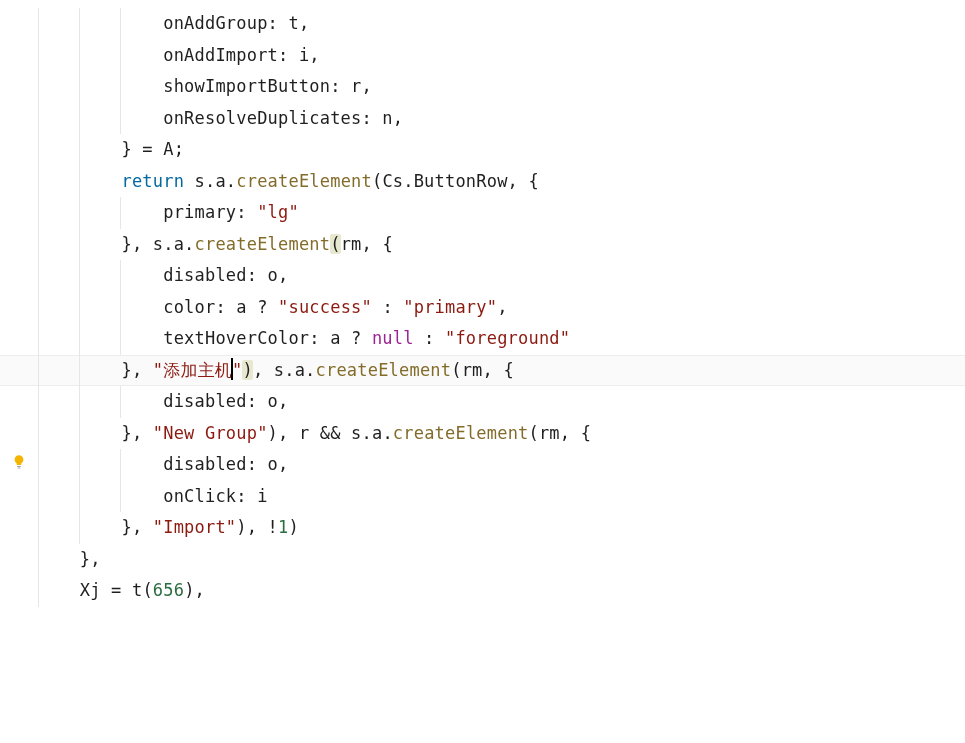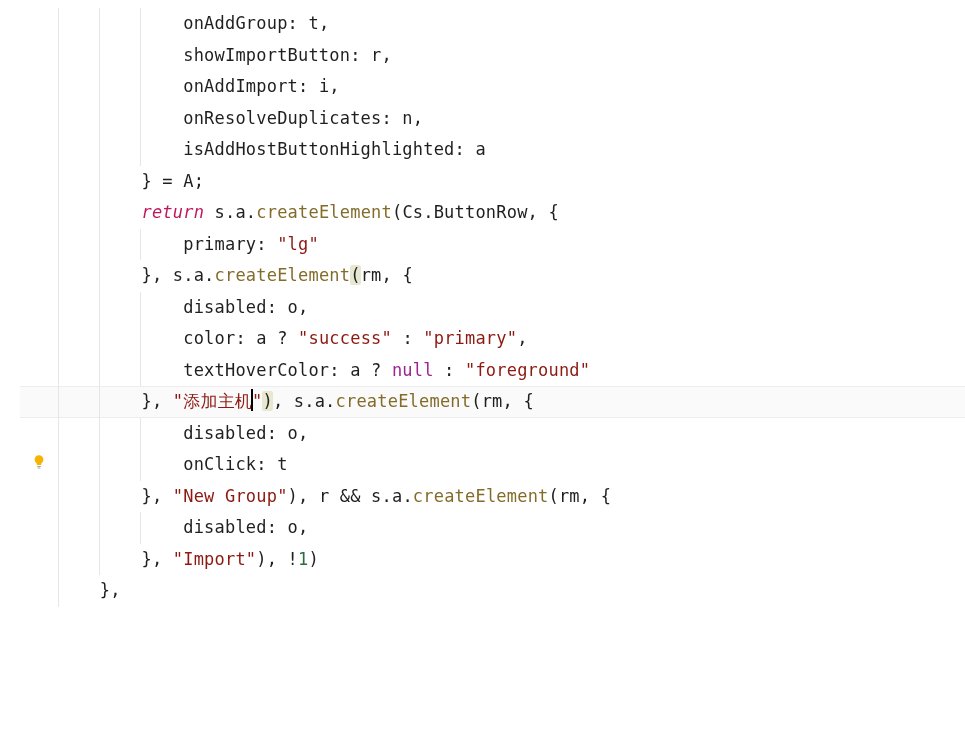--- a/index.html
+++ b/index.html
@@ -9,21 +9,20 @@
     background: #ffffff;
     font-family: "Menlo", "Consolas", "DejaVu Sans Mono", monospace;
     font-size: 17px;
     overflow: hidden;
   }
   .editor {
     display: flex;
     width: 100%;
     height: 100%;
     position: relative;
-    padding-left: 20px;
   }
   .gutter {
     width: 38px;
     flex: 0 0 38px;
     background: #ffffff;
     position: relative;
   }
   .lightbulb {
     position: absolute;
     left: 11px;
@@ -63,21 +62,21 @@
     display: inline-block;
     width: 0;
     height: 31.5px;
     vertical-align: top;
     position: relative;
     top: 0;
   }
   .tk-prop    { color: #1f1f1f; }
   .tk-ident   { color: #1f1f1f; }
   .tk-punc    { color: #1f1f1f; }
-  .tk-keyword { color: #be185d; font-style: italic; }  
+  .tk-keyword { color: #0369a1; }  
   .tk-call    { color: #836c2a; }  
   .tk-string  { color: #8c1a11; }  
   .tk-null    { color: #9b2393; }
   .tk-number  { color: #2a6e3f; }
 
   .bracket-hl {
     background: #e8e8d0;
     border-radius: 2px;
     padding: 0 0px;
   }
@@ -99,32 +98,32 @@
     <div class="lightbulb">
       <svg viewBox="0 0 16 16" width="16" height="16">
         <path d="M8 1.2c-2.5 0-4.4 2-4.4 4.4 0 1.6.9 3 2.1 3.8v1.2c0 .3.2.5.5.5h3.6c.3 0 .5-.2.5-.5V9.4c1.2-.8 2.1-2.2 2.1-3.8 0-2.4-1.9-4.4-4.4-4.4z" fill="#f4b400"></path>
         <rect x="6" y="12" width="4" height="1" rx="0.5" fill="#a8a8a8"></rect>
         <rect x="6.5" y="13.6" width="3" height="1" rx="0.5" fill="#a8a8a8"></rect>
       </svg>
     </div>
   </div>
   <div class="code-area" id="code-area">
       <div class="line"><span class="ig" style="position: absolute; left: 0px;"></span><span class="ig" style="position: absolute; left: 40.9438px;"></span><span class="ig" style="position: absolute; left: 81.8875px;"></span><span>            </span><span class="tk-prop">onAddGroup</span><span class="tk-punc">: </span><span class="tk-ident">t</span><span class="tk-punc">,</span></div>
+      <div class="line"><span class="ig" style="position: absolute; left: 0px;"></span><span class="ig" style="position: absolute; left: 40.9438px;"></span><span class="ig" style="position: absolute; left: 81.8875px;"></span><span>            </span><span class="tk-prop">onAddImport</span><span class="tk-punc">: </span><span class="tk-ident">i</span><span class="tk-punc">,</span></div>
       <div class="line"><span class="ig" style="position: absolute; left: 0px;"></span><span class="ig" style="position: absolute; left: 40.9438px;"></span><span class="ig" style="position: absolute; left: 81.8875px;"></span><span>            </span><span class="tk-prop">showImportButton</span><span class="tk-punc">: </span><span class="tk-ident">r</span><span class="tk-punc">,</span></div>
-      <div class="line"><span class="ig" style="position: absolute; left: 0px;"></span><span class="ig" style="position: absolute; left: 40.9438px;"></span><span class="ig" style="position: absolute; left: 81.8875px;"></span><span>            </span><span class="tk-prop">onAddImport</span><span class="tk-punc">: </span><span class="tk-ident">i</span><span class="tk-punc">,</span></div>
       <div class="line"><span class="ig" style="position: absolute; left: 0px;"></span><span class="ig" style="position: absolute; left: 40.9438px;"></span><span class="ig" style="position: absolute; left: 81.8875px;"></span><span>            </span><span class="tk-prop">onResolveDuplicates</span><span class="tk-punc">: </span><span class="tk-ident">n</span><span class="tk-punc">,</span></div>
-      <div class="line"><span class="ig" style="position: absolute; left: 0px;"></span><span class="ig" style="position: absolute; left: 40.9438px;"></span><span class="ig" style="position: absolute; left: 81.8875px;"></span><span>            </span><span class="tk-prop">isAddHostButtonHighlighted</span><span class="tk-punc">: </span><span class="tk-ident">a</span></div>
       <div class="line"><span class="ig" style="position: absolute; left: 0px;"></span><span class="ig" style="position: absolute; left: 40.9438px;"></span><span>        </span><span class="tk-punc">} = </span><span class="tk-ident">A</span><span class="tk-punc">;</span></div>
       <div class="line"><span class="ig" style="position: absolute; left: 0px;"></span><span class="ig" style="position: absolute; left: 40.9438px;"></span><span>        </span><span class="tk-keyword">return</span><span class="tk-punc"> </span><span class="tk-ident">s</span><span class="tk-punc">.</span><span class="tk-ident">a</span><span class="tk-punc">.</span><span class="tk-call">createElement</span><span class="tk-punc">(</span><span class="tk-ident">Cs</span><span class="tk-punc">.</span><span class="tk-ident">ButtonRow</span><span class="tk-punc">, {</span></div>
       <div class="line"><span class="ig" style="position: absolute; left: 0px;"></span><span class="ig" style="position: absolute; left: 40.9438px;"></span><span class="ig" style="position: absolute; left: 81.8875px;"></span><span>            </span><span class="tk-prop">primary</span><span class="tk-punc">: </span><span class="tk-string">"lg"</span></div>
       <div class="line"><span class="ig" style="position: absolute; left: 0px;"></span><span class="ig" style="position: absolute; left: 40.9438px;"></span><span>        </span><span class="tk-punc">}, </span><span class="tk-ident">s</span><span class="tk-punc">.</span><span class="tk-ident">a</span><span class="tk-punc">.</span><span class="tk-call">createElement</span><span class="tk-punc bracket-hl">(</span><span class="tk-ident">rm</span><span class="tk-punc">, {</span></div>
       <div class="line"><span class="ig" style="position: absolute; left: 0px;"></span><span class="ig" style="position: absolute; left: 40.9438px;"></span><span class="ig" style="position: absolute; left: 81.8875px;"></span><span>            </span><span class="tk-prop">disabled</span><span class="tk-punc">: </span><span class="tk-ident">o</span><span class="tk-punc">,</span></div>
       <div class="line"><span class="ig" style="position: absolute; left: 0px;"></span><span class="ig" style="position: absolute; left: 40.9438px;"></span><span class="ig" style="position: absolute; left: 81.8875px;"></span><span>            </span><span class="tk-prop">color</span><span class="tk-punc">: </span><span class="tk-ident">a</span><span class="tk-punc"> ? </span><span class="tk-string">"success"</span><span class="tk-punc"> : </span><span class="tk-string">"primary"</span><span class="tk-punc">,</span></div>
       <div class="line"><span class="ig" style="position: absolute; left: 0px;"></span><span class="ig" style="position: absolute; left: 40.9438px;"></span><span class="ig" style="position: absolute; left: 81.8875px;"></span><span>            </span><span class="tk-prop">textHoverColor</span><span class="tk-punc">: </span><span class="tk-ident">a</span><span class="tk-punc"> ? </span><span class="tk-null">null</span><span class="tk-punc"> : </span><span class="tk-string">"foreground"</span></div>
       <div class="line"><div class="current-line-bg"></div><span class="ig" style="position: absolute; left: 0px;"></span><span class="ig" style="position: absolute; left: 40.9438px;"></span><span>        </span><span class="tk-punc">}, </span><span class="tk-string">"添加主机</span><span class="caret"></span><span class="tk-string">"</span><span class="tk-punc bracket-hl">)</span><span class="tk-punc">, </span><span class="tk-ident">s</span><span class="tk-punc">.</span><span class="tk-ident">a</span><span class="tk-punc">.</span><span class="tk-call">createElement</span><span class="tk-punc">(</span><span class="tk-ident">rm</span><span class="tk-punc">, {</span></div>
       <div class="line"><span class="ig" style="position: absolute; left: 0px;"></span><span class="ig" style="position: absolute; left: 40.9438px;"></span><span class="ig" style="position: absolute; left: 81.8875px;"></span><span>            </span><span class="tk-prop">disabled</span><span class="tk-punc">: </span><span class="tk-ident">o</span><span class="tk-punc">,</span></div>
-      <div class="line"><span class="ig" style="position: absolute; left: 0px;"></span><span class="ig" style="position: absolute; left: 40.9438px;"></span><span class="ig" style="position: absolute; left: 81.8875px;"></span><span>            </span><span class="tk-prop">onClick</span><span class="tk-punc">: </span><span class="tk-ident">t</span></div>
       <div class="line"><span class="ig" style="position: absolute; left: 0px;"></span><span class="ig" style="position: absolute; left: 40.9438px;"></span><span>        </span><span class="tk-punc">}, </span><span class="tk-string">"New Group"</span><span class="tk-punc">), </span><span class="tk-ident">r</span><span class="tk-punc"> &amp;&amp; </span><span class="tk-ident">s</span><span class="tk-punc">.</span><span class="tk-ident">a</span><span class="tk-punc">.</span><span class="tk-call">createElement</span><span class="tk-punc">(</span><span class="tk-ident">rm</span><span class="tk-punc">, {</span></div>
       <div class="line"><span class="ig" style="position: absolute; left: 0px;"></span><span class="ig" style="position: absolute; left: 40.9438px;"></span><span class="ig" style="position: absolute; left: 81.8875px;"></span><span>            </span><span class="tk-prop">disabled</span><span class="tk-punc">: </span><span class="tk-ident">o</span><span class="tk-punc">,</span></div>
+      <div class="line"><span class="ig" style="position: absolute; left: 0px;"></span><span class="ig" style="position: absolute; left: 40.9438px;"></span><span class="ig" style="position: absolute; left: 81.8875px;"></span><span>            </span><span class="tk-prop">onClick</span><span class="tk-punc">: </span><span class="tk-ident">i</span></div>
       <div class="line"><span class="ig" style="position: absolute; left: 0px;"></span><span class="ig" style="position: absolute; left: 40.9438px;"></span><span>        </span><span class="tk-punc">}, </span><span class="tk-string">"Import"</span><span class="tk-punc">), !</span><span class="tk-number">1</span><span class="tk-punc">)</span></div>
       <div class="line"><span class="ig" style="position: absolute; left: 0px;"></span><span>    </span><span class="tk-punc">},</span></div>
+      <div class="line"><span class="ig" style="position: absolute; left: 0px;"></span><span>    </span><span class="tk-ident">Xj</span><span class="tk-punc"> = </span><span class="tk-ident">t</span><span class="tk-punc">(</span><span class="tk-number">656</span><span class="tk-punc">),</span></div>
     </div>
 </div>
 
 </body></html>

